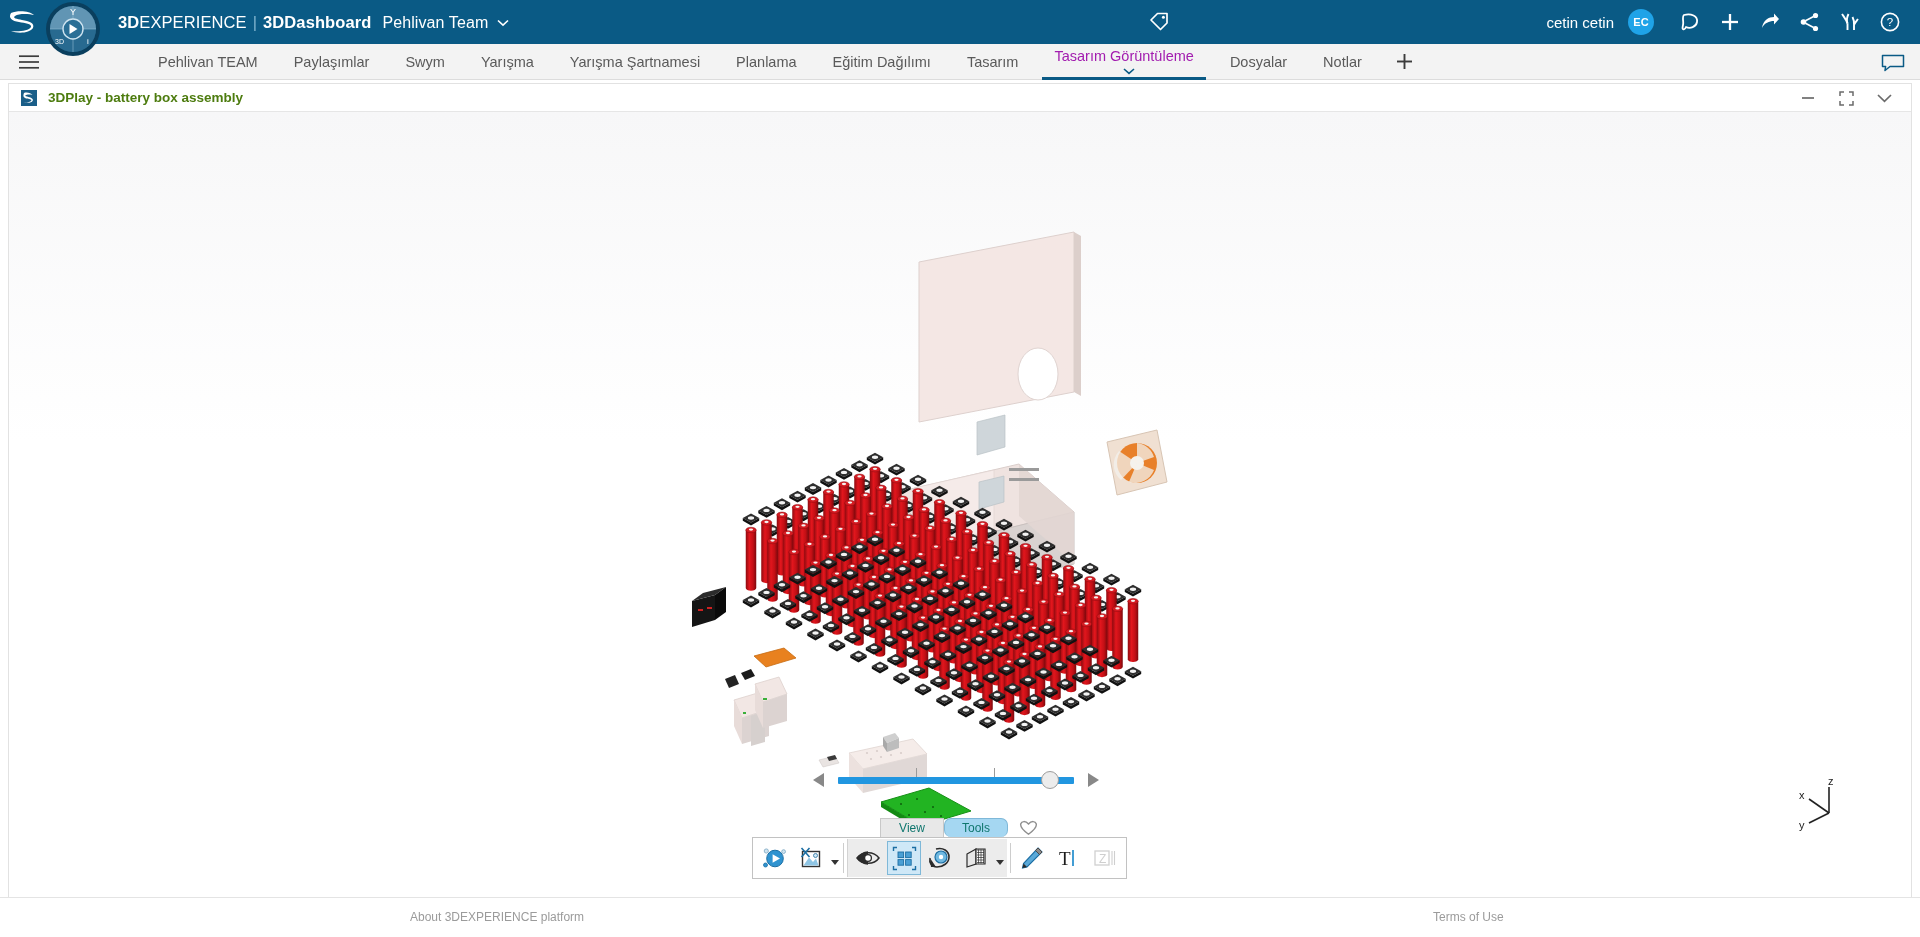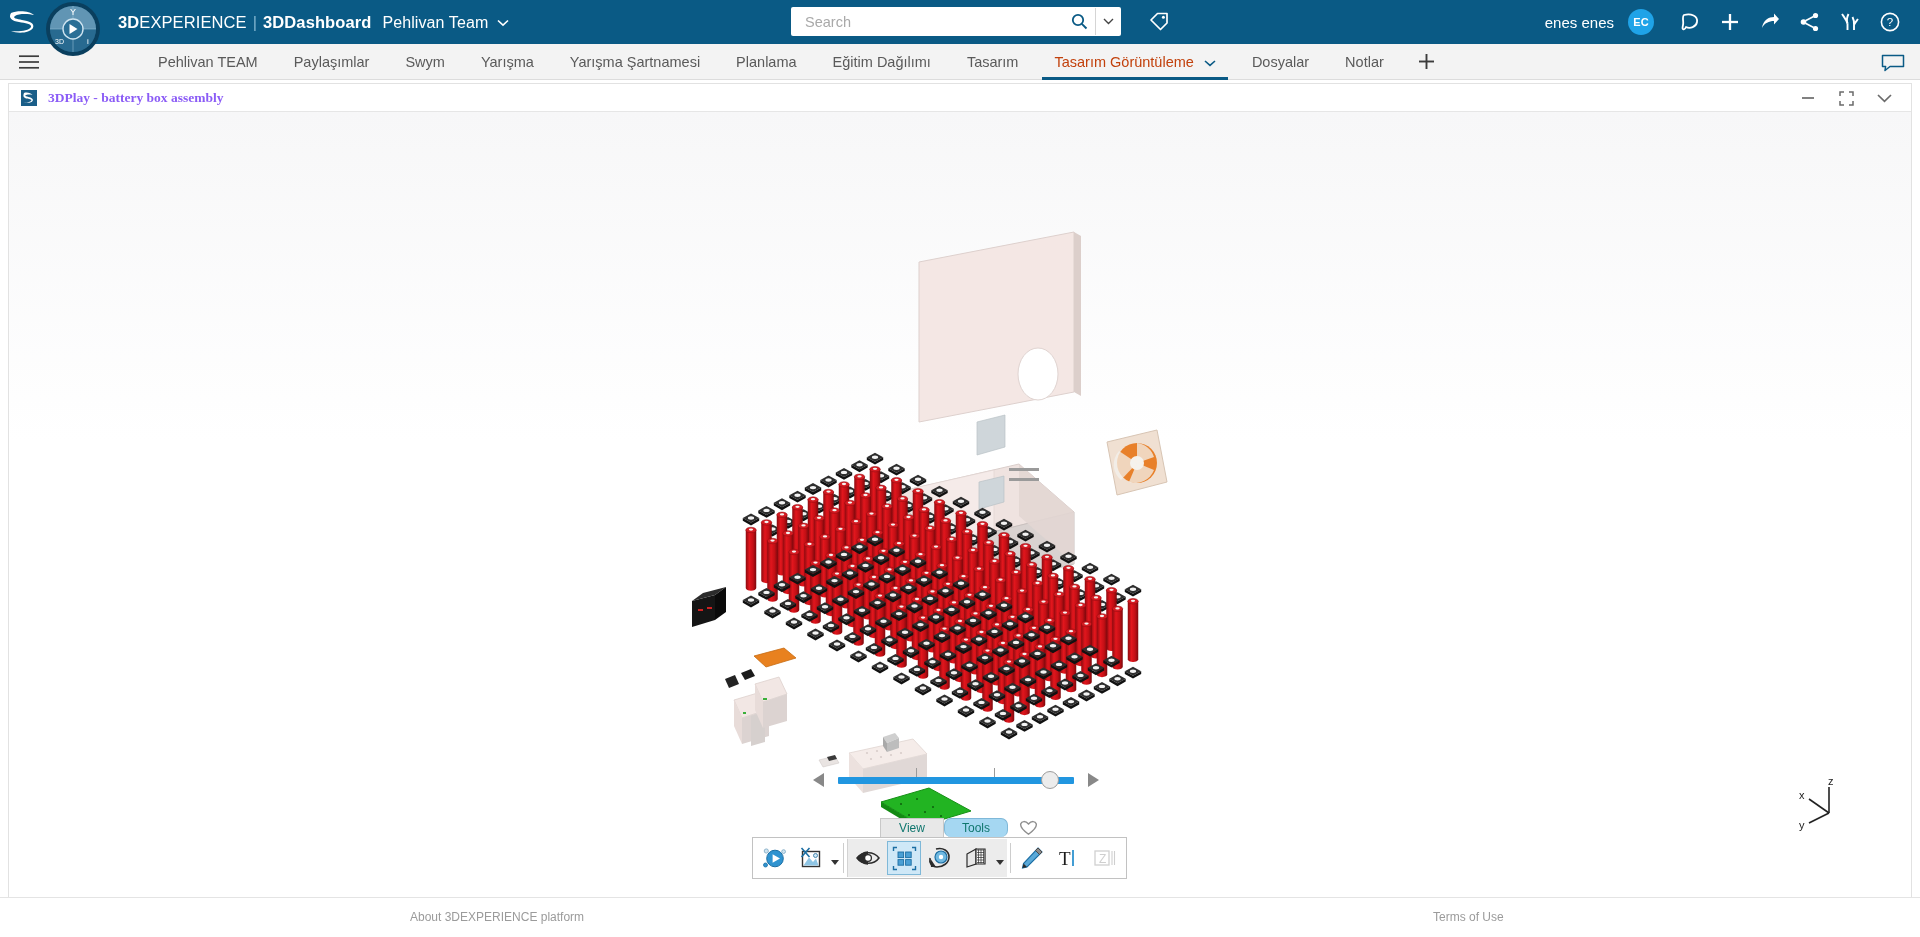--- a/index.html
+++ b/index.html
@@ -87,21 +87,21 @@
     display: flex; align-items: stretch;
     padding-left: 140px;
   }
   .tab {
     display: flex; align-items: center; justify-content: center;
     padding: 0 18px;
     font-size: 14.5px; color: #5a5a5a;
     white-space: nowrap;
     position: relative;
   }
-  .tab.active { color: #c2410c; }
+  .tab.active { color: #a21caf; flex-direction: column; }
   .tab.active::after {
     content: ""; position: absolute; left: 6px; right: 6px; bottom: -1px;
     height: 3px; background: #0a5a85;
   }
   .tab .tab-caret { margin-left: 10px; font-size: 11px; position: relative; top: 1px; }
   .tab-add { display: flex; align-items: center; justify-content: center; padding: 0 16px; color: #4a4a4a; font-size: 20px; }
   .chat-icon-btn {
     position: absolute; right: 14px; top: 7px;
     width: 26px; height: 22px;
     display: flex; align-items: center; justify-content: center;
@@ -120,23 +120,22 @@
     display: flex; align-items: center;
     border-bottom: 1px solid #e6e6e6;
     position: relative;
   }
   .play-icon {
     margin-left: 12px; width: 16px; height: 16px;
     display: flex; align-items: center; justify-content: center;
   }
   .widget-title {
     margin-left: 11px;
-    font-size: 13.5px; font-weight: bold; color: #8b5cf6;
+    font-size: 13.5px; font-weight: bold; color: #4d7c0f;
     white-space: nowrap;
-    font-family: Liberation Serif, serif;
   }
   .widget-ctrls { position: absolute; right: 8px; top: 0; height: 28px; display: flex; align-items: center; }
   .wctrl { width: 38px; height: 28px; display: flex; align-items: center; justify-content: center; color: #6b6b6b; }
 
   
   .canvas3d {
     position: absolute; top: 28px; left: 0;
     width: 1902px; height: 785px;
     background: #ffffff;
     overflow: hidden;
@@ -252,44 +251,30 @@
     <span class="b-sep">|</span>
     <span class="b-strong">3DDashboard</span>
     <span class="b-team">Pehlivan Team</span>
     <span class="b-caret">
       <svg width="12" height="8" viewBox="0 0 12 8">
           <path d="M1 1.5 L6 6.2 L11 1.5" stroke="#ffffff" stroke-width="1.6" fill="none"></path>
         </svg>
     </span>
   </div>
 
-  <div class="search-wrap">
-    <input class="search-input" type="text" placeholder="Search" style="">
-    <div class="search-icon-btn">
-      <svg width="17" height="17" viewBox="0 0 17 17">
-        <circle cx="7" cy="7" r="5.2" stroke="#0a5a85" stroke-width="1.8" fill="none"></circle>
-        <line x1="10.8" y1="10.8" x2="15.5" y2="15.5" stroke="#0a5a85" stroke-width="1.9"></line>
-      </svg>
-    </div>
-    <div class="search-caret-btn">
-      <svg width="11" height="7" viewBox="0 0 11 7">
-          <path d="M1 1 L5.5 5.4 L10 1" stroke="#444" stroke-width="1.4" fill="none"></path>
-        </svg>
-    </div>
-  </div>
 
   <div class="tag-icon-btn">
     <svg width="22" height="22" viewBox="0 0 22 22">
       <path d="M3 9 L9.5 2.5 L19 2.5 L19 12 L12.5 18.5 Z" fill="none" stroke="#ffffff" stroke-width="1.7" stroke-linejoin="round"></path>
       <circle cx="15.4" cy="6.3" r="1.5" fill="#ffffff"></circle>
     </svg>
   </div>
 
   <div class="topbar-right">
-    <span class="user-name">enes enes</span>
+    <span class="user-name">cetin cetin</span>
     <div class="avatar">EC</div>
 
     <div class="hicon">
       <svg width="22" height="22" viewBox="0 0 22 22">
         <path d="M5 4 C12 2, 19 5, 18 11 C17.2 16, 11 18, 7 16 C6 18.5, 4 19, 3.6 17.5 C3.2 16, 4.5 14, 4.2 11 C3.9 8, 3.5 5, 5 4 Z" fill="none" stroke="#ffffff" stroke-width="1.8" stroke-linejoin="round"></path>
       </svg>
     </div>
     <div class="hicon">
       <svg width="22" height="22" viewBox="0 0 22 22">
         <line x1="11" y1="3" x2="11" y2="19" stroke="#ffffff" stroke-width="2.3"></line>

